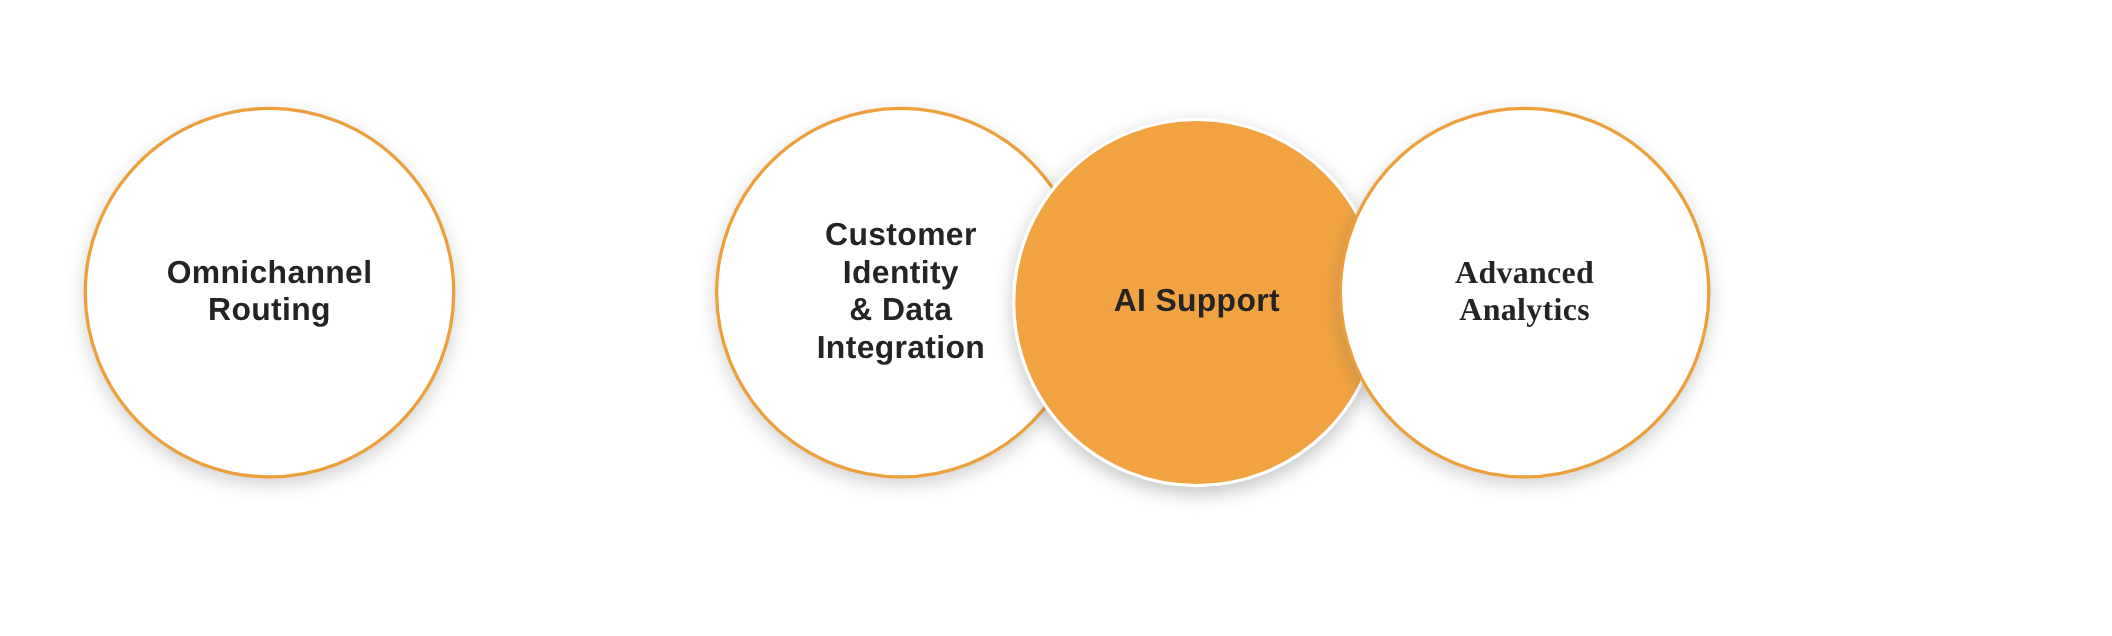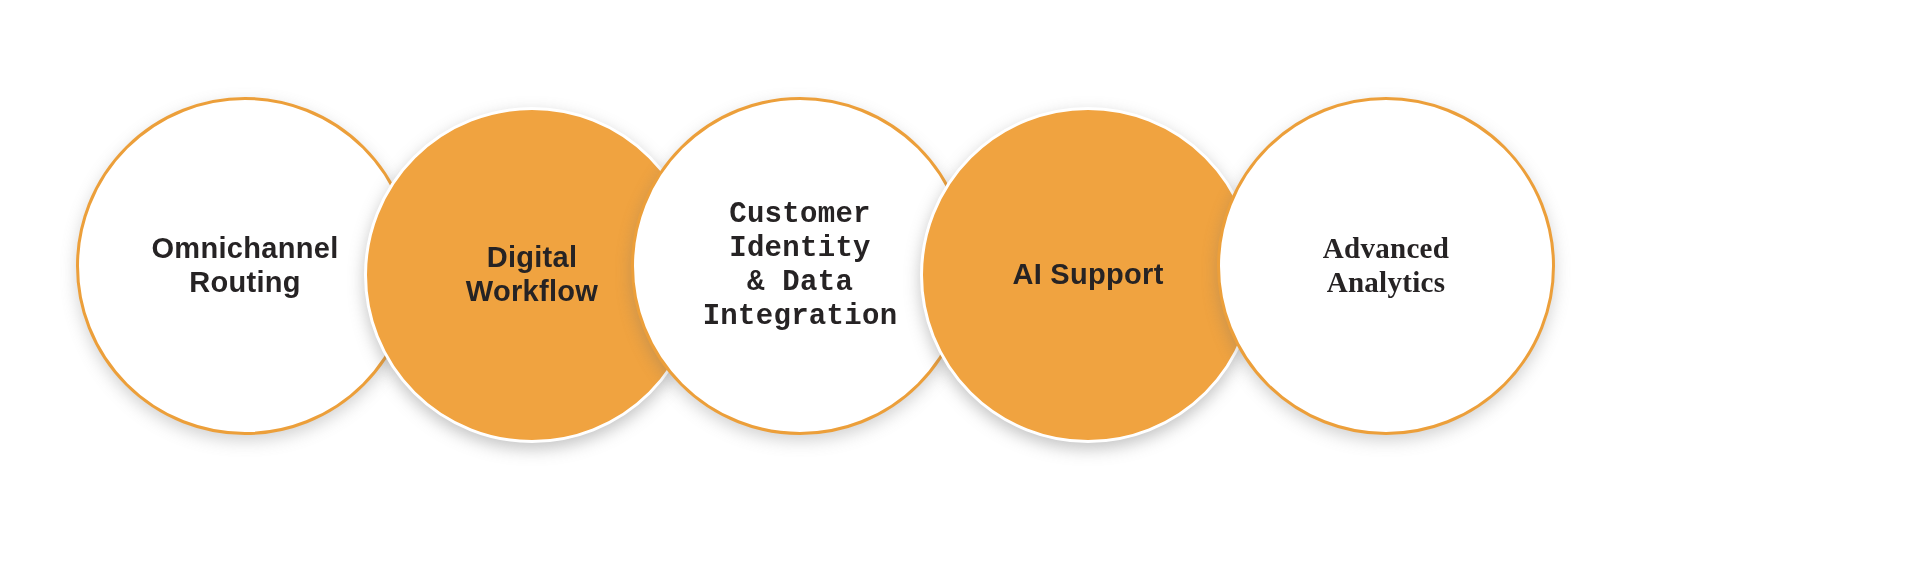--- a/index.html
+++ b/index.html
@@ -49,39 +49,35 @@
     font-weight: 700;
     font-size: 29px;
     line-height: 1.17;
     letter-spacing: 0.3px;
     color: var(--text-color, #262324);
     white-space: pre-line;
   }
   
   .c1 { left: 76px;   top: 97px;  z-index: 1; }
   .c2 { left: 364px;  top: 107px; z-index: 2; }
-  .c3 { left: 631px;  top: 97px;  z-index: 3; font-family: Liberation Mono, monospace; }
+  .c3 { left: 650px;  top: 97px;  z-index: 3; }
   .c4 { left: 920px;  top: 107px; z-index: 4; }
   .c5 { left: 1217px; top: 97px;  z-index: 5; font-family: Liberation Serif, serif; }
   .c6 { left: 1507px; top: 107px; z-index: 6; }
 </style>
 </head>
 <body>
 
 <div class="stage">
 
   <div class="circle outline c1">
     <span class="circle-label">Omnichannel
 Routing</span>
   </div>
 
-  <div class="circle filled c2">
-    <span class="circle-label">Digital
-Workflow</span>
-  </div>
 
   <div class="circle outline c3">
     <span class="circle-label">Customer
 Identity
 &amp; Data
 Integration</span>
   </div>
 
   <div class="circle filled c4">
     <span class="circle-label">AI Support</span>

